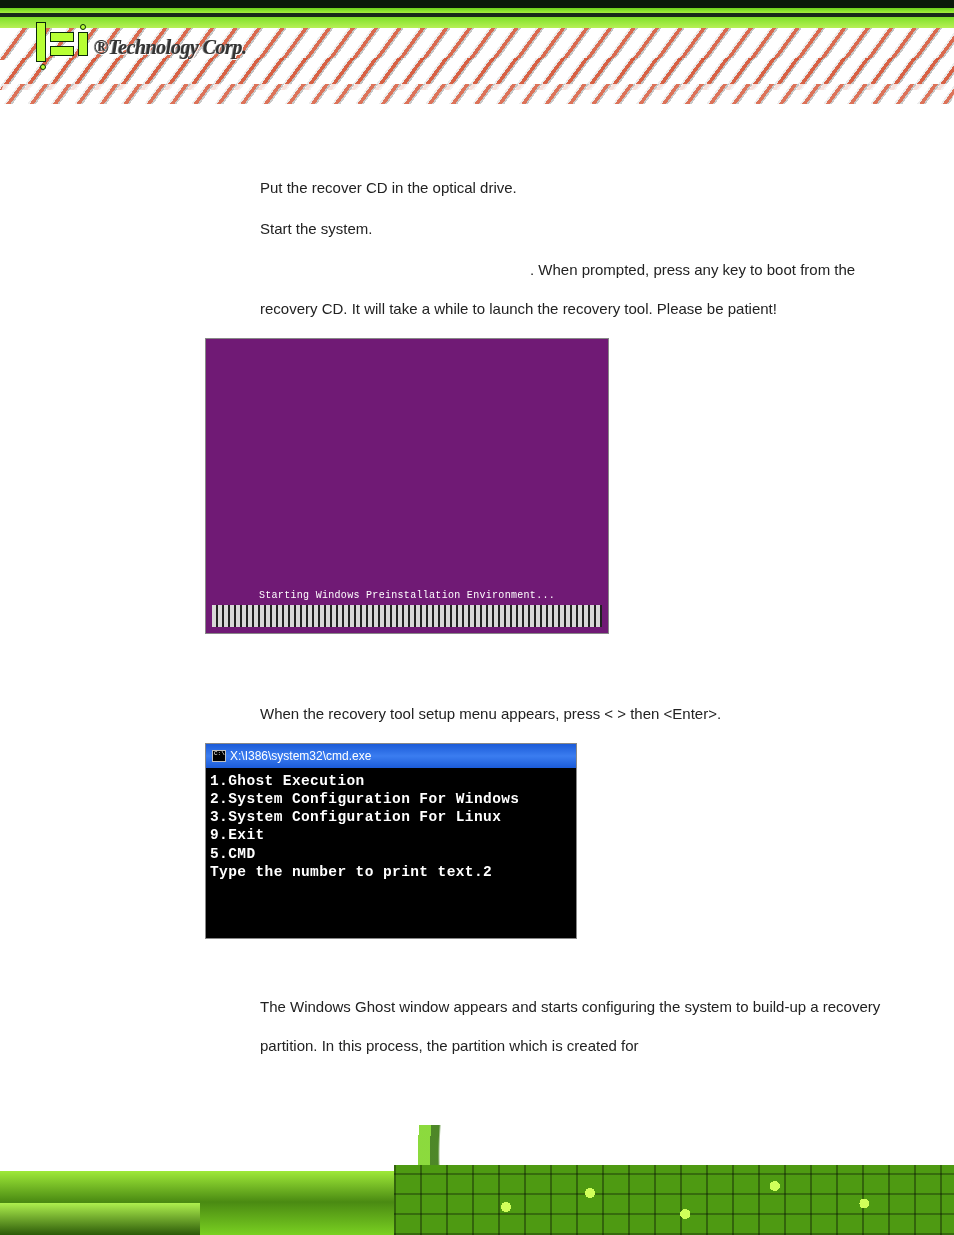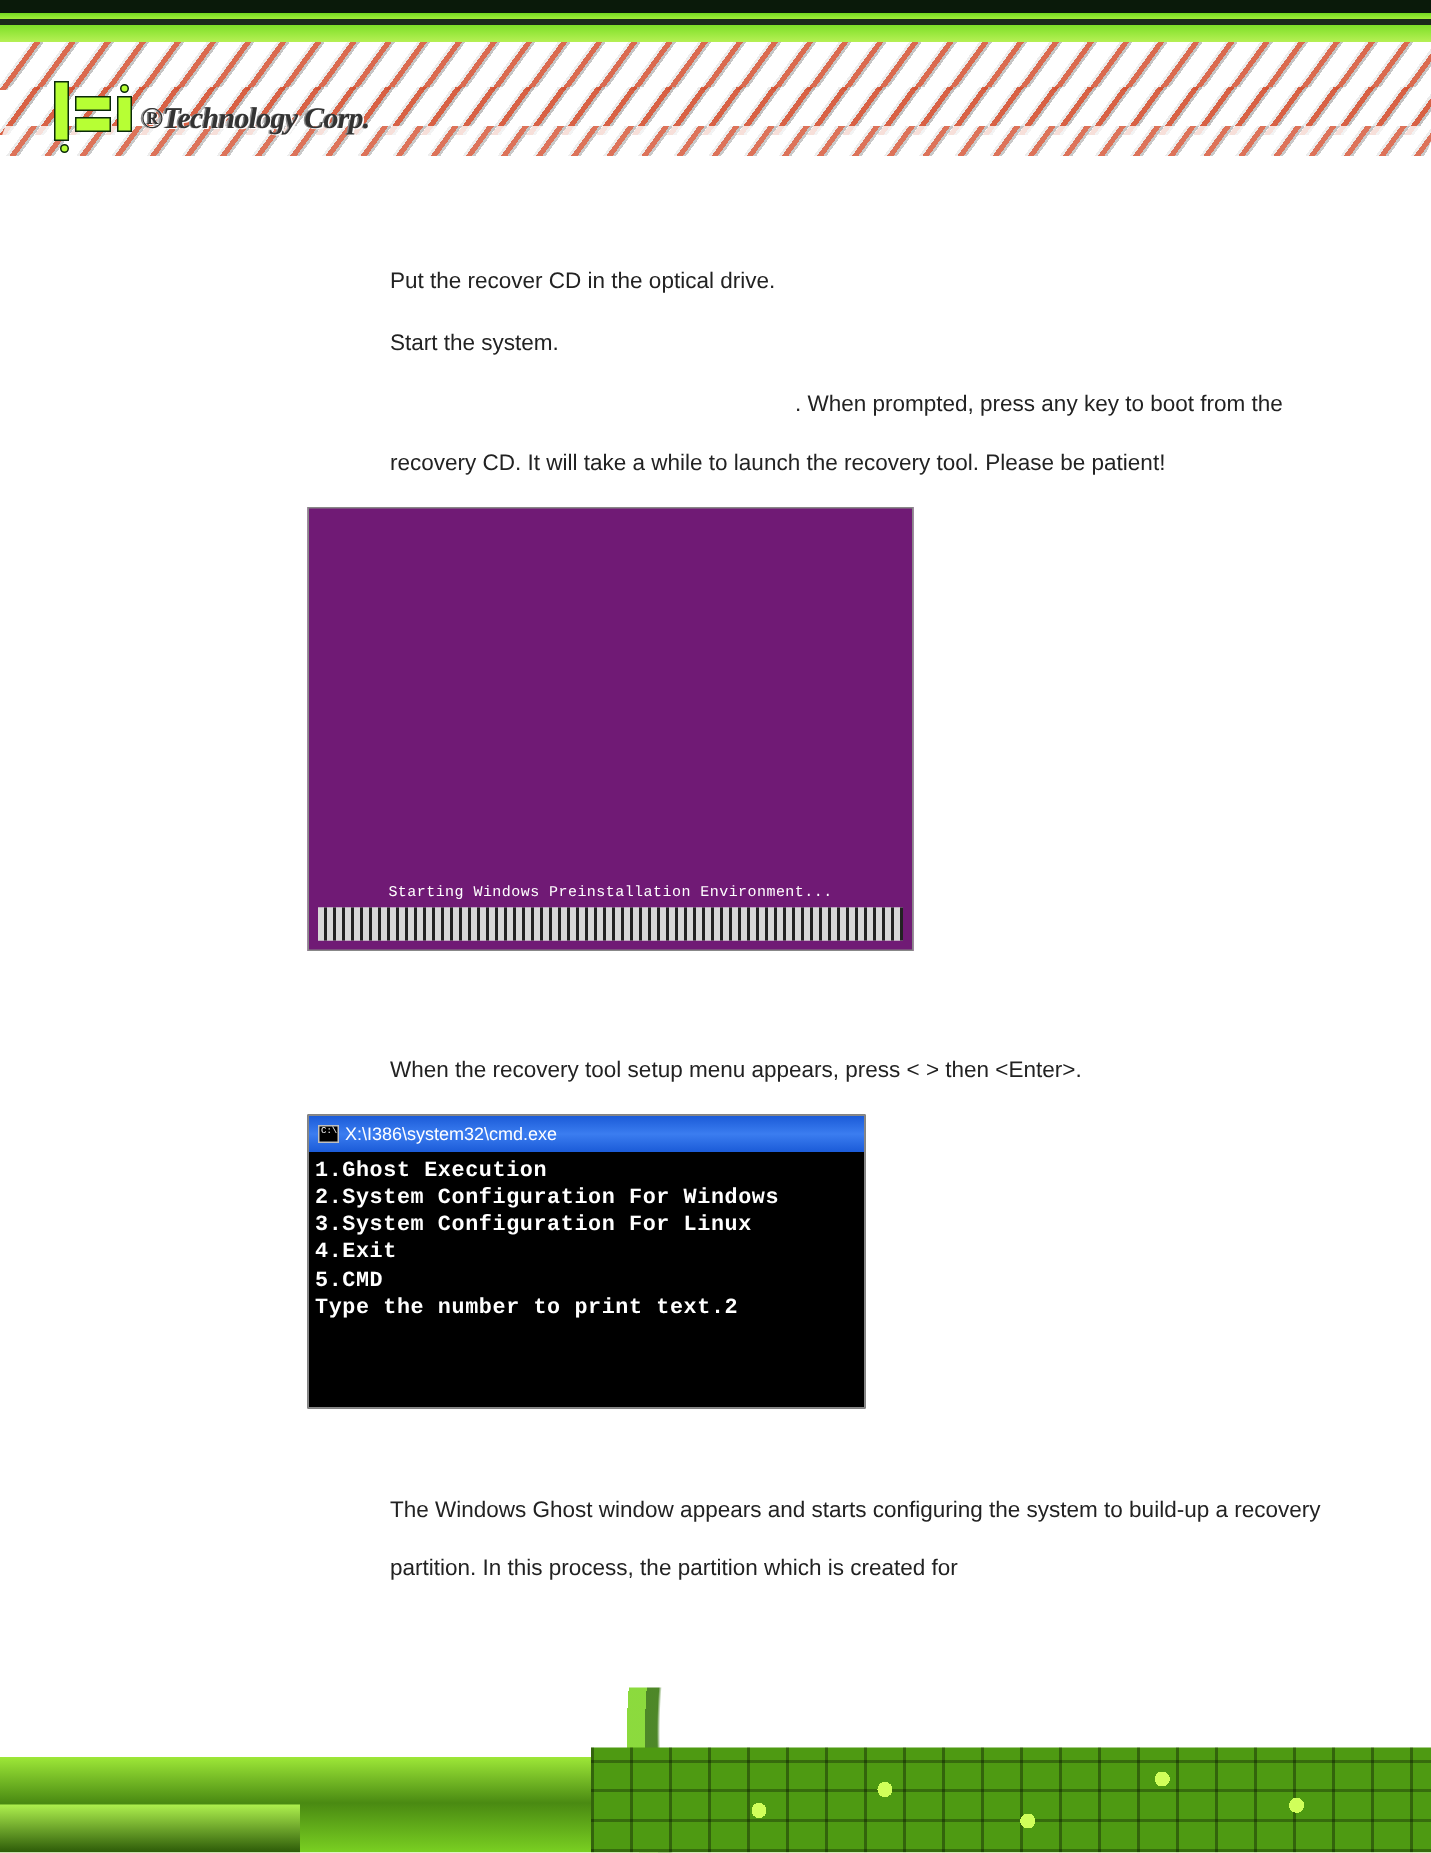--- a/index.html
+++ b/index.html
@@ -30,21 +30,21 @@
     background: repeating-linear-gradient(110deg,
       #ffffff 0 14px, #e8e8e8 14px 16px,
       #d45030 16px 20px, #bbb 20px 22px);
     transform: skewX(-20deg);
   }
   .header-stripe.s1 { top: 28px; opacity: .85; }
   .header-stripe.s2 { top: 58px; opacity: .9; }
   .header-stripe.s3 { top: 84px; opacity: .8; height: 20px; }
   .logo {
     position: absolute;
-    left: 34px; top: 48px;
+    left: 34px; top: 16px;
     width: 230px; height: 66px;
     z-index: 5;
   }
   .logo-mark {
     position: absolute;
     left: 2px; top: 6px;
     width: 52px; height: 52px;
   }
   .logo-mark .bar { position:absolute; background:#b7ff34; border:1px solid #0a2a0a; }
   .logo-mark .b1 { left:0;  top:0;  width:10px; height:40px; }
@@ -211,21 +211,21 @@
   <p class="instr" style="margin-top:60px">When the recovery tool setup menu appears, press &lt;  &gt; then &lt;Enter&gt;.</p>
 
   <div class="fig fig2">
     <div class="titlebar">
       <span class="cmd-icon"></span>
       <span>X:\I386\system32\cmd.exe</span>
     </div>
     <div class="term">1.Ghost Execution
 2.System Configuration For Windows
 3.System Configuration For Linux
-4.Exit
+9.Exit
 5.CMD
 Type the number to print text.2</div>
   </div>
 
   <p class="instr" style="margin-top:48px">The Windows Ghost window appears and starts configuring the system to build-up a recovery partition. In this process, the partition which is created for</p>
 </div>
 
 <div class="footer-banner">
   <div class="arc"></div>
   <div class="pcb"></div>

